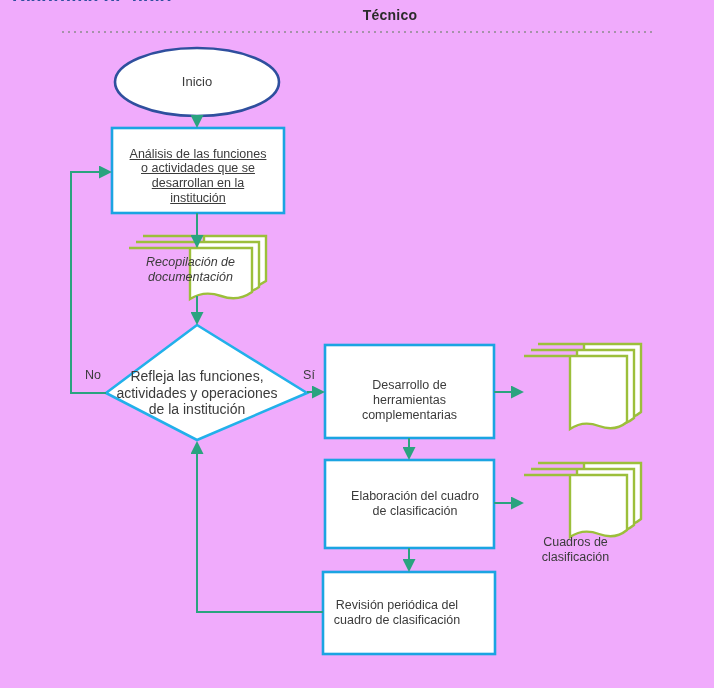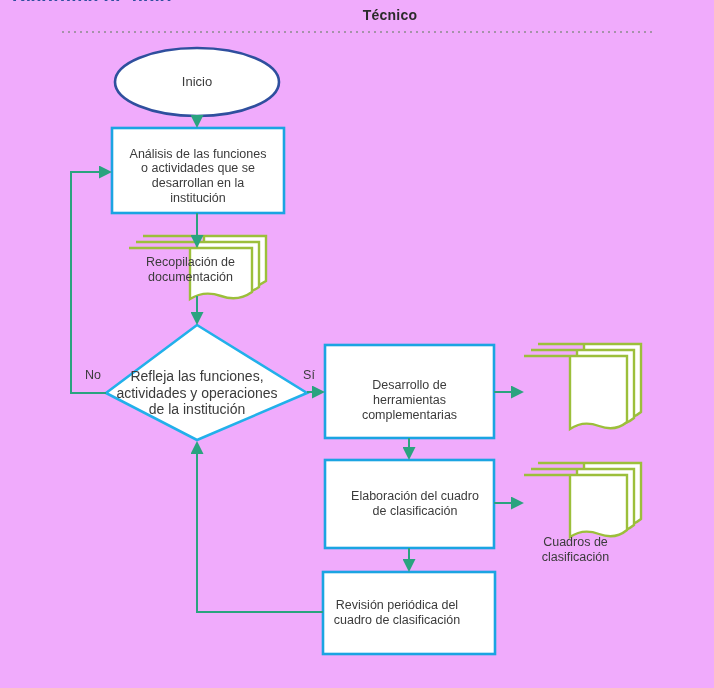--- a/index.html
+++ b/index.html
@@ -129,26 +129,26 @@
 
     <line x1="494" y1="503" x2="522" y2="503" stroke="#2aa37f" stroke-width="2" marker-end="url(#arrow-green)"></line>
 
     <line x1="409" y1="548" x2="409" y2="570" stroke="#2aa37f" stroke-width="2" marker-end="url(#arrow-green)"></line>
 
     <path d="M 323 612 H 197 V 443" fill="none" stroke="#2aa37f" stroke-width="2" marker-end="url(#arrow-green)"></path>
   </svg>
 
   <div class="node-label t-start" style="left:115px; top:62px; width:164px; height:40px;text-align:center;">Inicio</div>
 
-  <div class="node-label t-process" style="left:114px; top:130px; width:168px; height:92px;">Análisis de las funciones
+  <div class="node-label t-process" style="left:114px; top:130px; width:168px; height:92px;text-decoration:underline;">Análisis de las funciones
 o actividades que se
 desarrollan en la
 institución</div>
 
-  <div class="node-label t-doc" style="left:131px; top:250px; width:119px; height:40px;">Recopilación de
+  <div class="node-label t-doc" style="left:131px; top:250px; width:119px; height:40px;font-style:italic;">Recopilación de
 documentación</div>
 
   <div class="node-label t-decision" style="left:112px; top:369px; width:170px; height:48px;">Refleja las funciones,
 actividades y operaciones
 de la institución</div>
 
   <div class="node-label t-process" style="left:327px; top:347px; width:165px; height:107px;">Desarrollo de
 herramientas
 complementarias</div>
 

